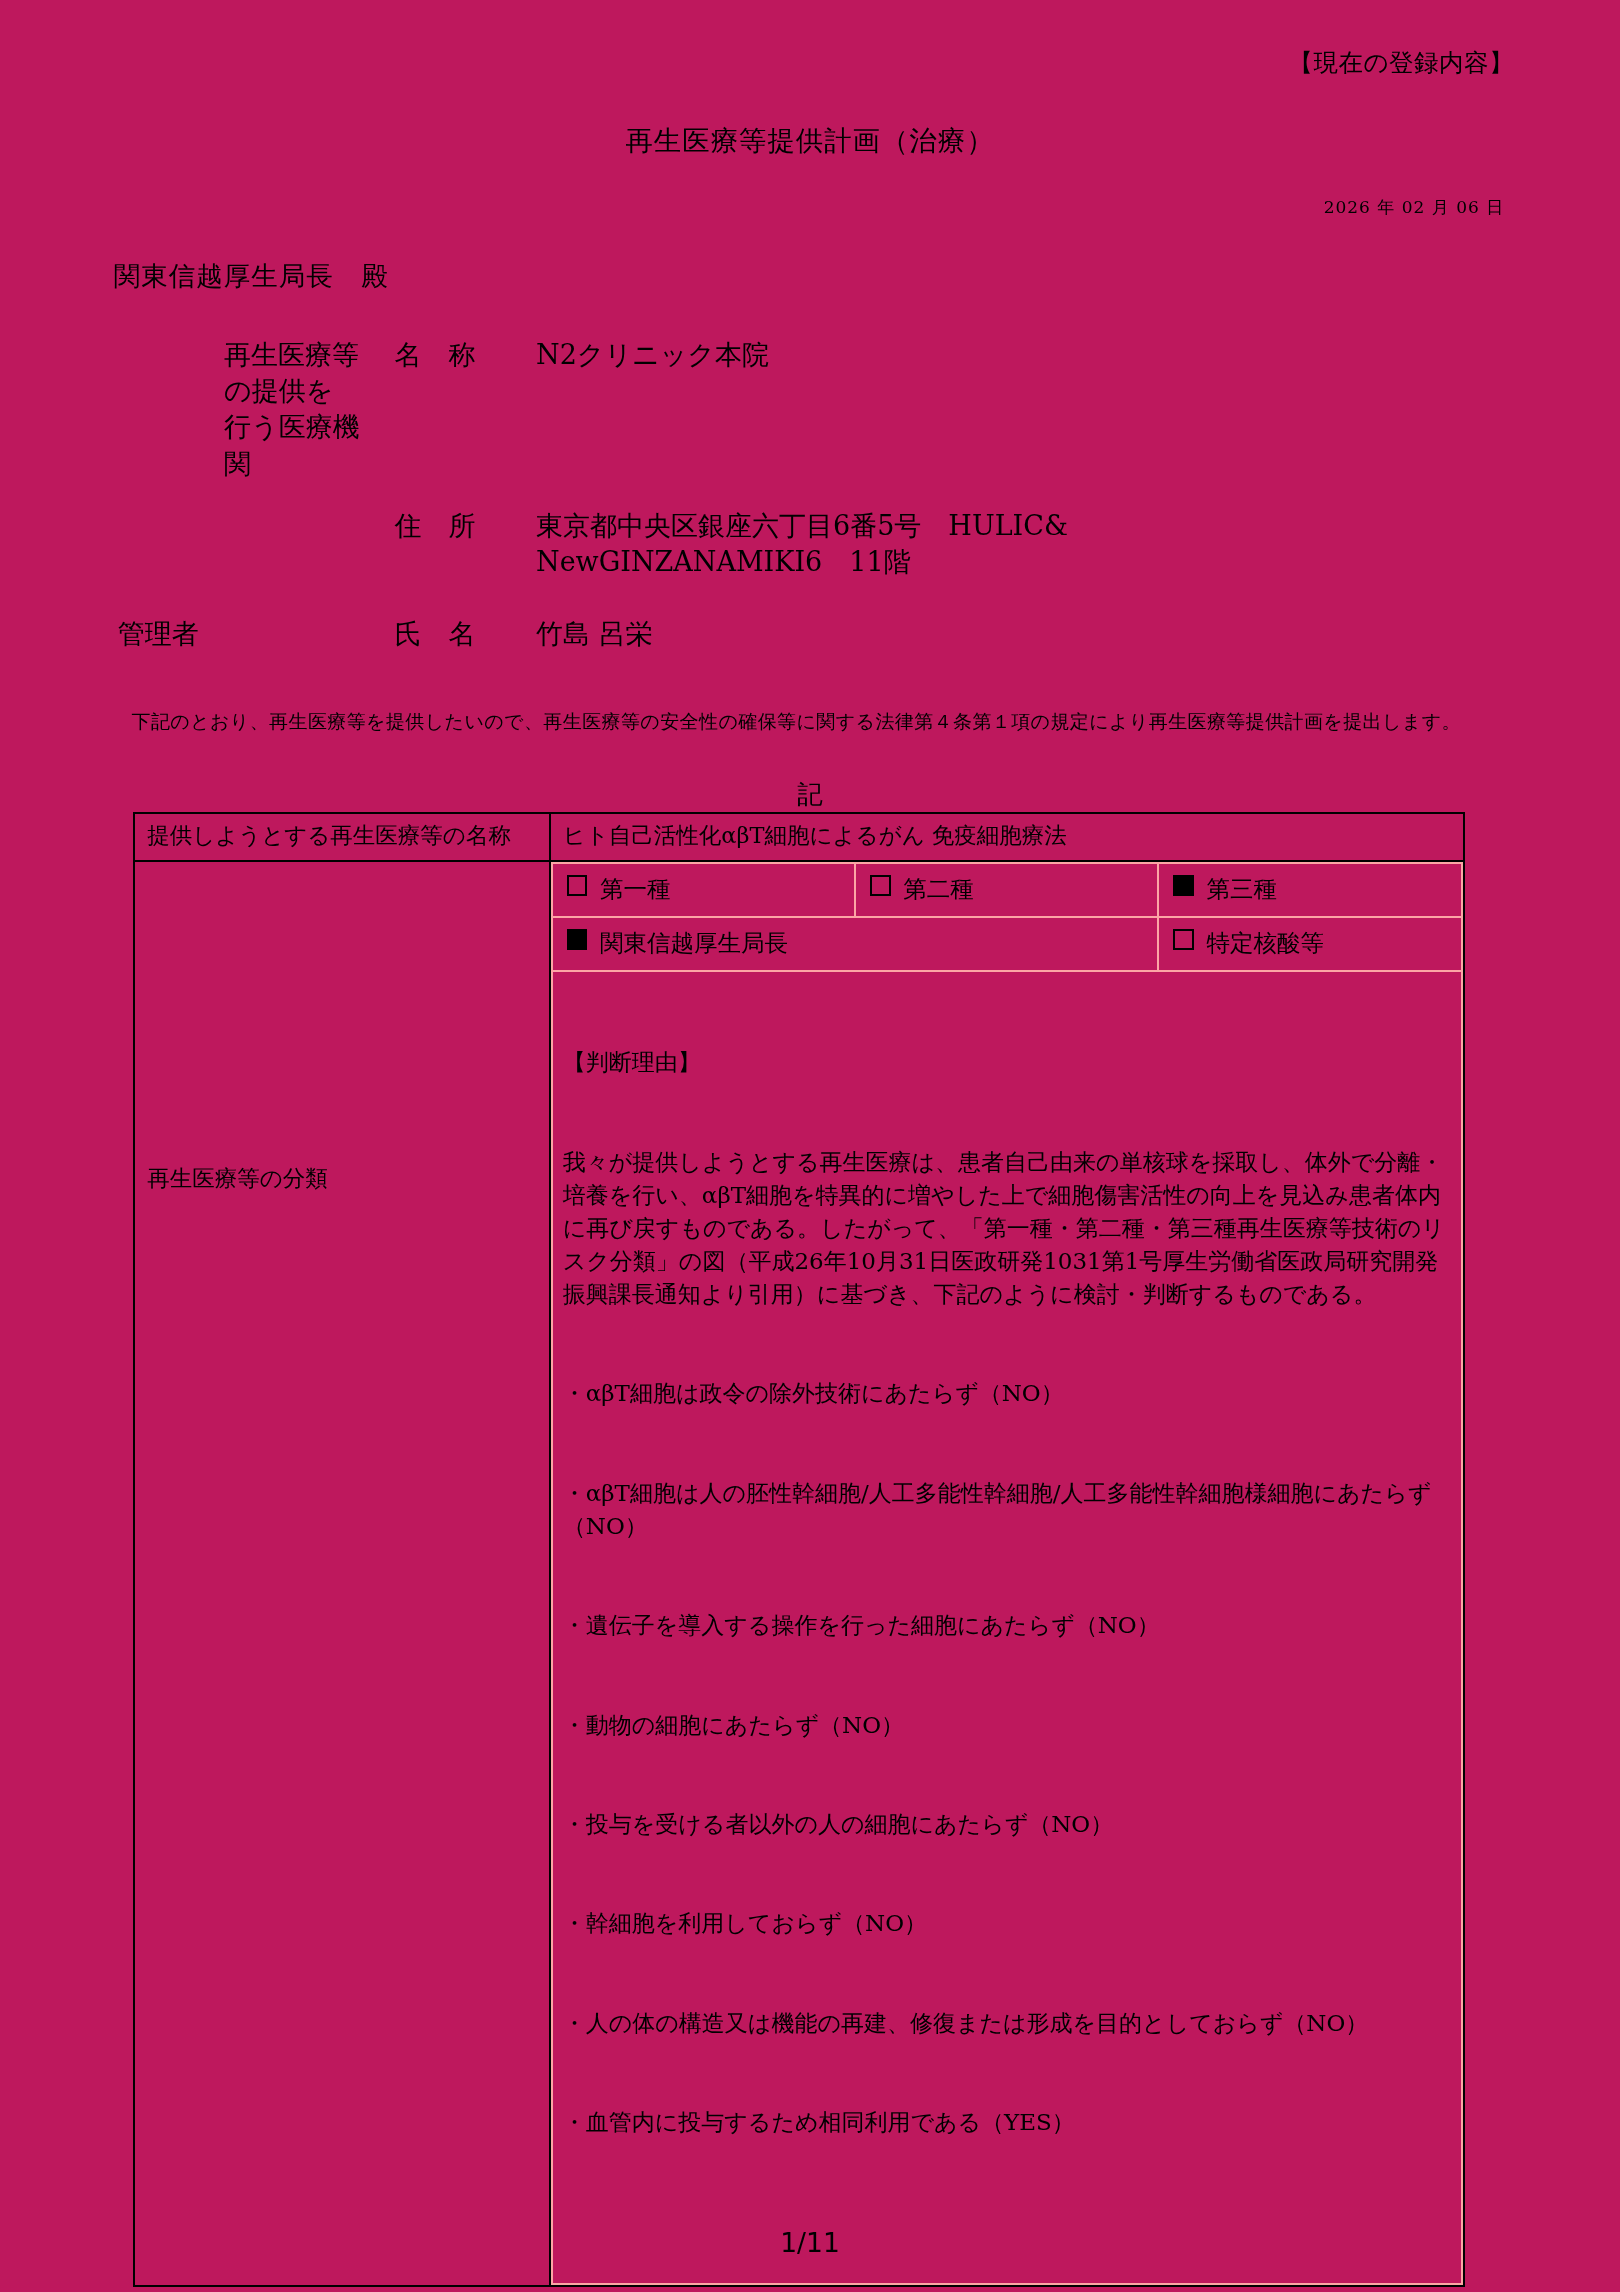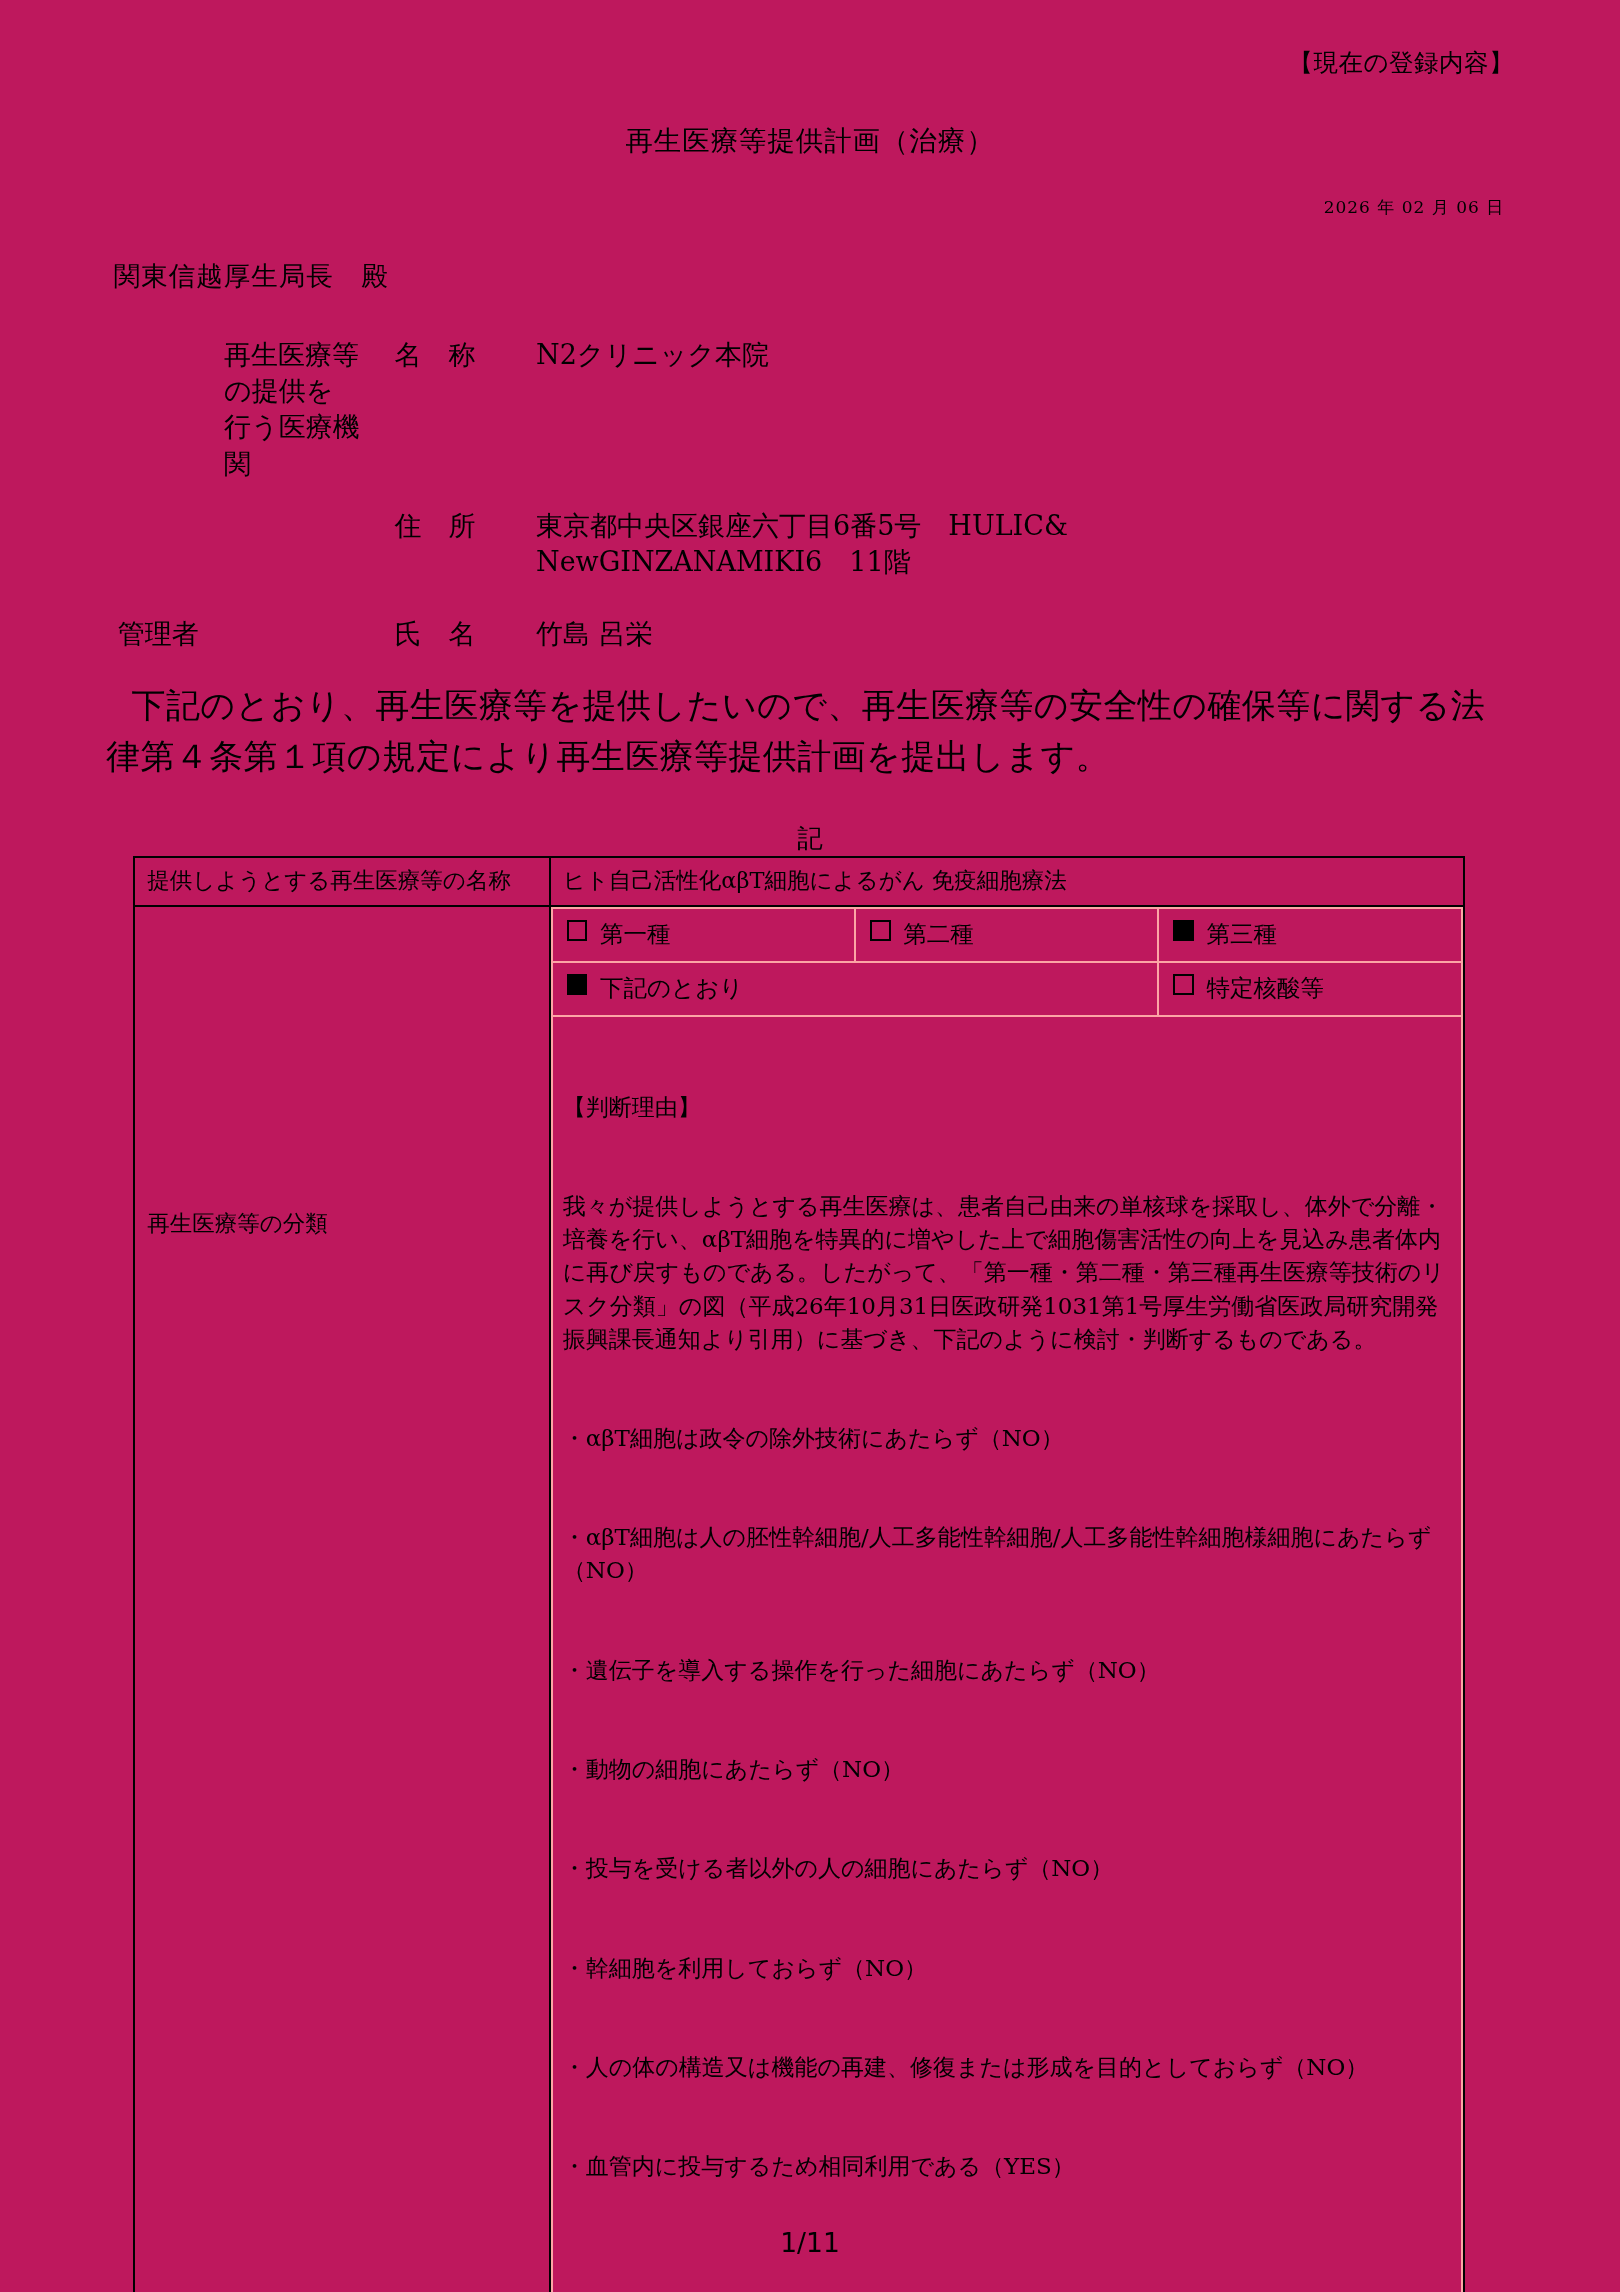--- a/index.html
+++ b/index.html
@@ -83,25 +83,26 @@
     flex: 1 1 auto;
     line-height: 1.35;
     white-space: pre-line;
   }
   .inst-row.manager .inst-label {
     padding-left: 11.8px;
   }
 
   
   .body-para {
-    margin-top: 28px;
-    font-size: 34px;
+    margin-top: 57px;
+    font-size: 19px;
     line-height: 1.5;
     text-indent: 25.5px;
     letter-spacing: 0.4px;
+    font-family: Liberation Mono, monospace;
   }
   .ki-mark {
     text-align: center;
     font-size: 25.5px;
     margin-top: 39px;
   }
 
   
   .section-head {
     font-size: 25.5px;
@@ -249,21 +250,21 @@
               </td>
               <td class="w3">
                 <span class="box"></span><span>第二種</span>
               </td>
               <td class="w3">
                 <span class="box checked"></span><span>第三種</span>
               </td>
             </tr>
             <tr>
               <td class="w2" colspan="2">
-                <span class="box checked"></span><span>下記のとおり</span>
+                <span class="box checked"></span><span>関東信越厚生局長</span>
               </td>
               <td class="w2">
                 <span class="box"></span><span>特定核酸等</span>
               </td>
             </tr>
             <tr>
               <td colspan="3" style="padding:7.8px 7.8px 11.8px 9.8px;">
                 <div class="reason" style="padding:0;">
                   <p>【判断理由】</p>
                   <p>我々が提供しようとする再生医療は、患者自己由来の単核球を採取し、体外で分離・培養を行い、αβT細胞を特異的に増やした上で細胞傷害活性の向上を見込み患者体内に再び戻すものである。したがって、「第一種・第二種・第三種再生医療等技術のリスク分類」の図（平成26年10月31日医政研発1031第1号厚生労働省医政局研究開発振興課長通知より引用）に基づき、下記のように検討・判断するものである。</p>

